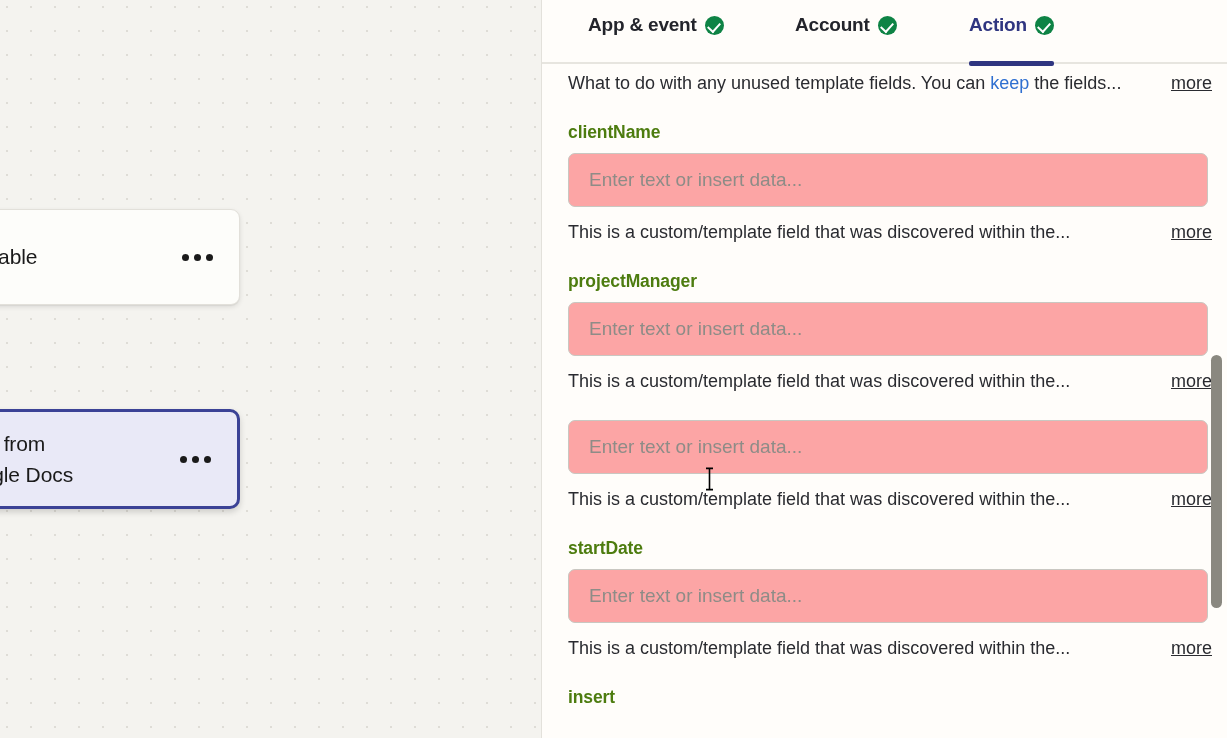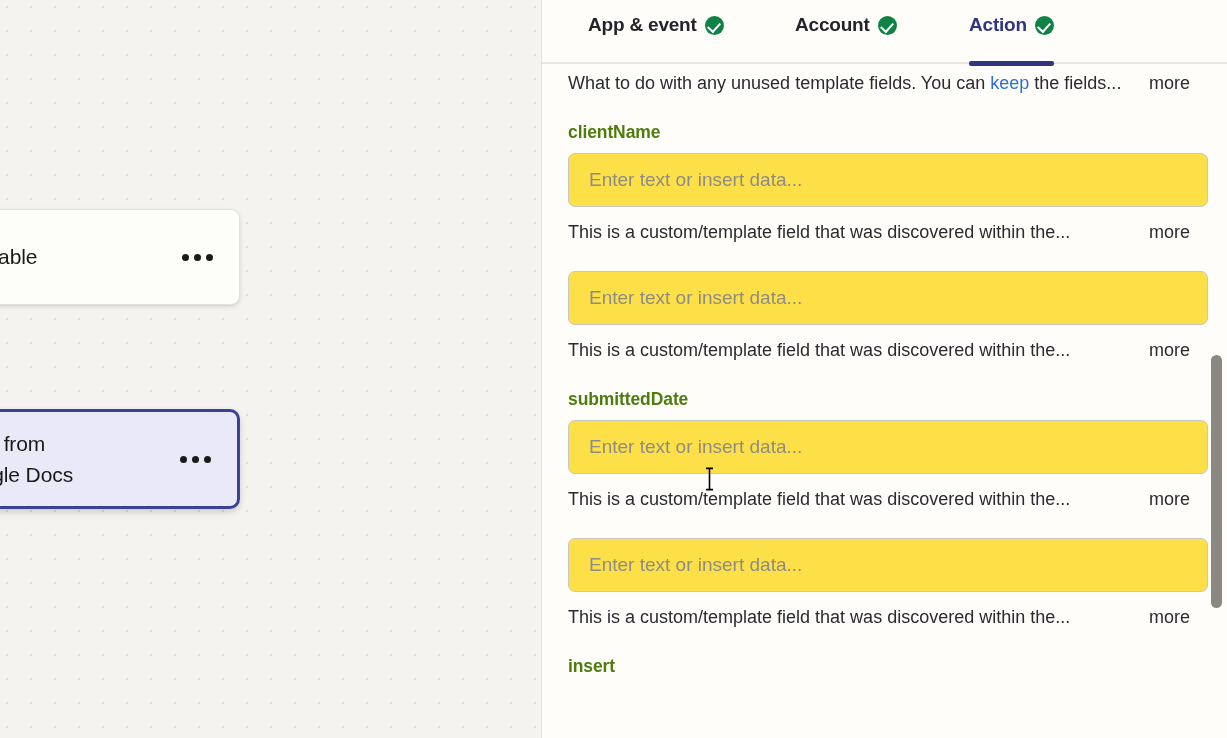--- a/index.html
+++ b/index.html
@@ -165,21 +165,21 @@
   #tab-action      { position:absolute; left: 427px; top: 0; }
   #tab-test        { position:absolute; left: 576px; top: 0; }
 
   
   #panel-body {
     position: absolute;
     left: 0; top: 66px;
     width: 686px; height: 672px;
     overflow: hidden;
   }
-  #panel-inner { padding: 0 38px 0 26px; }
+  #panel-inner { padding: 0 16px 0 26px; }
 
   .helper-row {
     display: flex;
     align-items: baseline;
     justify-content: space-between;
     gap: 16px;
   }
   .helper-text {
     font-size: 18px;
     line-height: 26px;
@@ -188,37 +188,38 @@
     overflow: hidden;
   }
   .helper-text .lnk {
     color: #2f6fd0;
   }
   .more-link {
     flex: 0 0 auto;
     font-size: 18px;
     line-height: 26px;
     color: #2a2b30;
+    text-decoration: underline;
     cursor: pointer;
   }
 
   .field { margin-top: 26px; }
   .field-label {
     font-size: 17.5px;
     font-weight: 700;
     color: #4d7c0f;
     letter-spacing: -0.1px;
     margin-bottom: 10px;
   }
   .field-input {
     width: 640px;
     height: 54px;
     border: 1px solid #c9c7c1;
     border-radius: 7px;
-    background: #fde047;
+    background: #fca5a5;
     padding: 0 20px;
     font-family: "Liberation Sans", sans-serif;
     font-size: 19px;
     color: #1d1e24;
     outline: none;
   }
   .field-input::placeholder { color: #8e8c87; }
   .field-help { margin-top: 12px; }
 
   
@@ -315,37 +316,38 @@
         <div class="field">
           <div class="field-label">clientName</div>
           <input class="field-input" type="text" placeholder="Enter text or insert data..." style="">
           <div class="helper-row field-help">
             <div class="helper-text">This is a custom/template field that was discovered within the...</div>
             <div class="more-link">more</div>
           </div>
         </div>
 
         <div class="field">
+          <div class="field-label">projectManager</div>
           <input class="field-input" type="text" placeholder="Enter text or insert data..." style="">
           <div class="helper-row field-help">
             <div class="helper-text">This is a custom/template field that was discovered within the...</div>
             <div class="more-link">more</div>
           </div>
         </div>
 
         <div class="field">
-          <div class="field-label">submittedDate</div>
           <input class="field-input" type="text" placeholder="Enter text or insert data..." style="">
           <div class="helper-row field-help">
             <div class="helper-text">This is a custom/template field that was discovered within the...</div>
             <div class="more-link">more</div>
           </div>
         </div>
 
         <div class="field">
+          <div class="field-label">startDate</div>
           <input class="field-input" type="text" placeholder="Enter text or insert data..." style="">
           <div class="helper-row field-help">
             <div class="helper-text">This is a custom/template field that was discovered within the...</div>
             <div class="more-link">more</div>
           </div>
         </div>
 
         <div class="field">
           <div class="field-label">insert</div>
 

